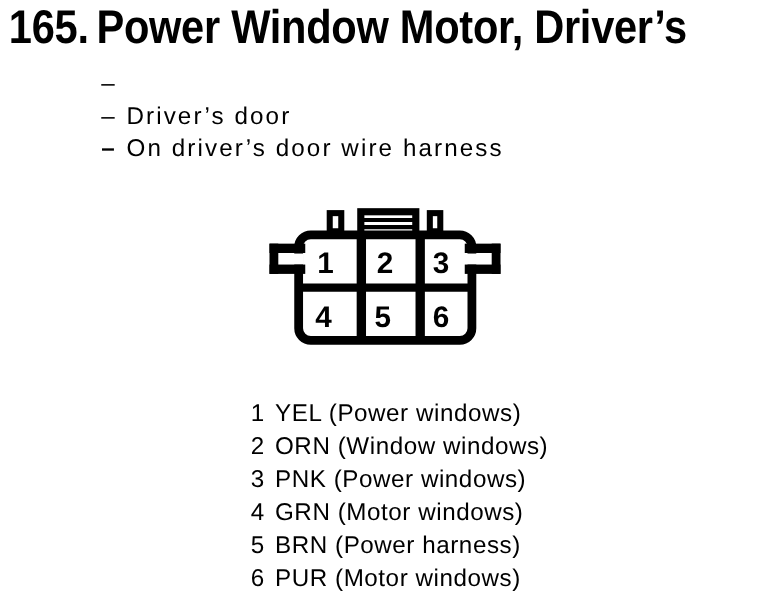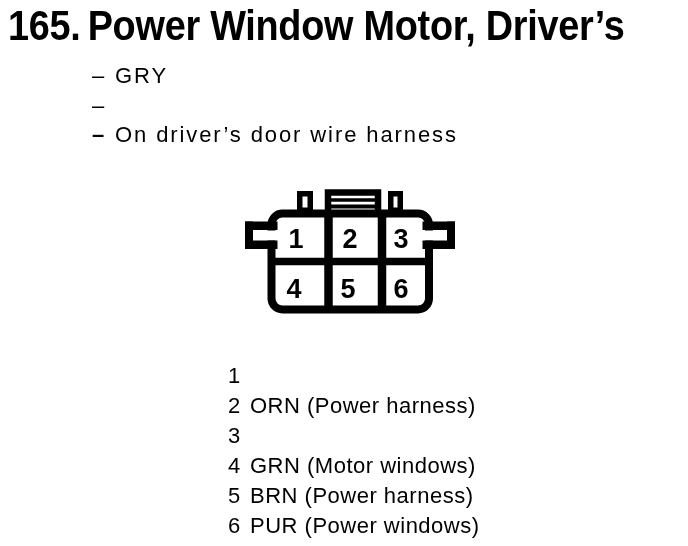--- a/index.html
+++ b/index.html
@@ -42,24 +42,24 @@
 </head>
 <body>
 
 <div class="title">
   <span class="title-num">165.</span><span>Power Window Motor, Driver’s</span>
 </div>
 
 <div class="notes">
   <div class="note-row">
     <span class="dash">–</span>
-    <span>GRY</span>
   </div>
   <div class="note-row">
     <span class="dash">–</span>
+    <span>Driver’s door</span>
   </div>
   <div class="note-row bold-dash">
     <span class="dash">–</span>
     <span>On driver’s door wire harness</span>
   </div>
 </div>
 
 <div class="connector-wrap">
   <svg viewBox="238 182 224 140" xmlns="http://www.w3.org/2000/svg">
 
@@ -104,33 +104,35 @@
       <text class="pin-num" x="294" y="297.5">4</text>
       <text class="pin-num" x="348" y="297.5">5</text>
       <text class="pin-num" x="401" y="297.5">6</text>
     </g>
   </svg>
 </div>
 
 <div class="legend">
   <div class="legend-row">
     <span class="pin">1</span>
+    <span>YEL (Power windows)</span>
   </div>
   <div class="legend-row">
     <span class="pin">2</span>
-    <span>ORN (Power harness)</span>
+    <span>ORN (Window windows)</span>
   </div>
   <div class="legend-row">
     <span class="pin">3</span>
+    <span>PNK (Power windows)</span>
   </div>
   <div class="legend-row">
     <span class="pin">4</span>
     <span>GRN (Motor windows)</span>
   </div>
   <div class="legend-row">
     <span class="pin">5</span>
     <span>BRN (Power harness)</span>
   </div>
   <div class="legend-row">
     <span class="pin">6</span>
-    <span>PUR (Power windows)</span>
+    <span>PUR (Motor windows)</span>
   </div>
 </div>
 
 </body></html>

